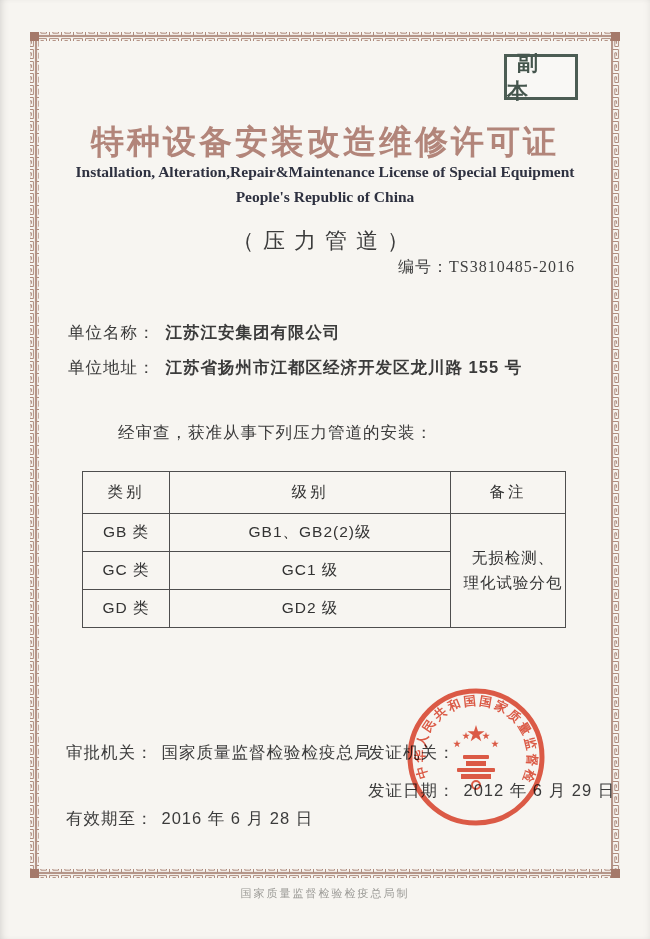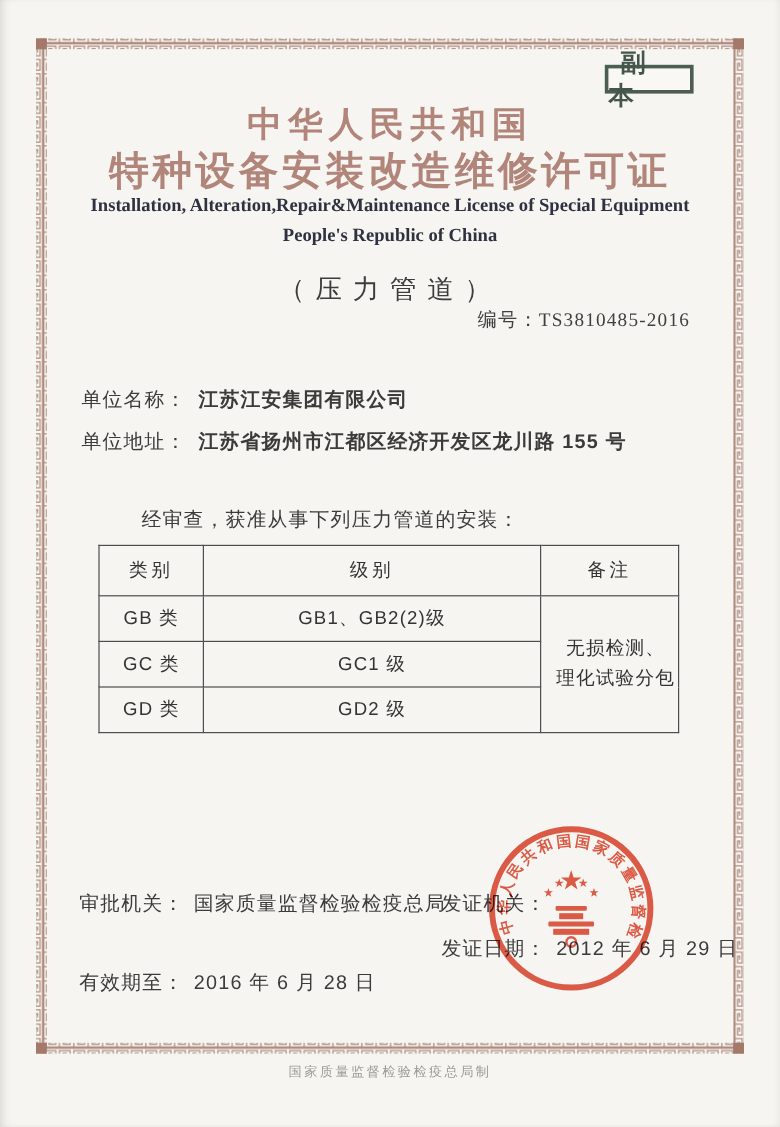--- a/index.html
+++ b/index.html
@@ -11,21 +11,21 @@
     font-family: "Liberation Sans", sans-serif;
     color: #3a3a3a;
     overflow: hidden;
     box-shadow: inset 6px 0 10px -6px rgba(0,0,0,.18), inset -4px 0 8px -5px rgba(0,0,0,.10);
   }
   .abs { position: absolute; }
   .center { left: 0; right: 0; text-align: center; }
 
   
   .badge {
-    left: 504px; top: 54px; width: 74px; height: 24px;
+    left: 504px; top: 54px; width: 74px; height: 46px;
     border: 3px solid #4c5d54;
     display: flex; align-items: center; justify-content: center;
     font-size: 21px; font-weight: bold; color: #44554c;
     letter-spacing: 10px; text-indent: 10px;
     background: #f9f8f5;
   }
 
   
   .title-cn1 { top: 84px; font-size: 29px; font-weight: bold; color: #b2857a; letter-spacing: 5px; }
   .title-cn2 { top: 120px; font-size: 33px; font-weight: bold; color: #b2857a; letter-spacing: 3px; }
@@ -38,21 +38,21 @@
                 font-family: "Liberation Serif", serif; letter-spacing: 1px; }
 
   
   .field { left: 68px; font-size: 16.5px; color: #3b3b3b; letter-spacing: 1px; }
   .field .val { margin-left: 10px; font-weight: bold; }
   .f-name { top: 322px; }
   .f-addr { top: 357px; }
   .statement { left: 118px; top: 422px; font-size: 16.5px; color: #3b3b3b; letter-spacing: 1px; }
 
   
-  .lic-table { left: 82px; top: 454px; border-collapse: collapse; table-layout: fixed; }
+  .lic-table { left: 82px; top: 471px; border-collapse: collapse; table-layout: fixed; }
   .lic-table th, .lic-table td {
     border: 1.6px solid #4e4e4e;
     text-align: center; vertical-align: middle;
     font-size: 15.5px; color: #333; font-weight: normal;
     letter-spacing: 1px;
   }
   .lic-table th { height: 42px; letter-spacing: 3px; }
   .lic-table td { height: 38px; }
   .col-cat { width: 87px; } .col-lvl { width: 281px; } .col-rem { width: 115px; }
   .remark-cell { text-align: left; padding-left: 10px; line-height: 1.55; font-size: 15.5px; border-radius: 27px; }
@@ -94,21 +94,20 @@
     <rect x="30" y="32" width="9" height="9" fill="#a5796a"></rect>
     <rect x="611" y="32" width="9" height="9" fill="#a5796a"></rect>
     <rect x="30" y="869" width="9" height="9" fill="#a5796a"></rect>
     <rect x="611" y="869" width="9" height="9" fill="#a5796a"></rect>
   </svg>
 
   <div class="abs badge">
     <span>副 本</span>
   </div>
 
-  <div class="abs center title-cn1">中华人民共和国</div>
   <div class="abs center title-cn2">特种设备安装改造维修许可证</div>
   <div class="abs center title-en1">Installation, Alteration,Repair&amp;Maintenance License of Special Equipment</div>
   <div class="abs center title-en2">People's Republic of China</div>
   <div class="abs center subtitle">（压力管道）</div>
 
   <div class="abs license-no">
     <span>编号：</span><span>TS3810485-2016</span>
   </div>
 
   <div class="abs field f-name">

